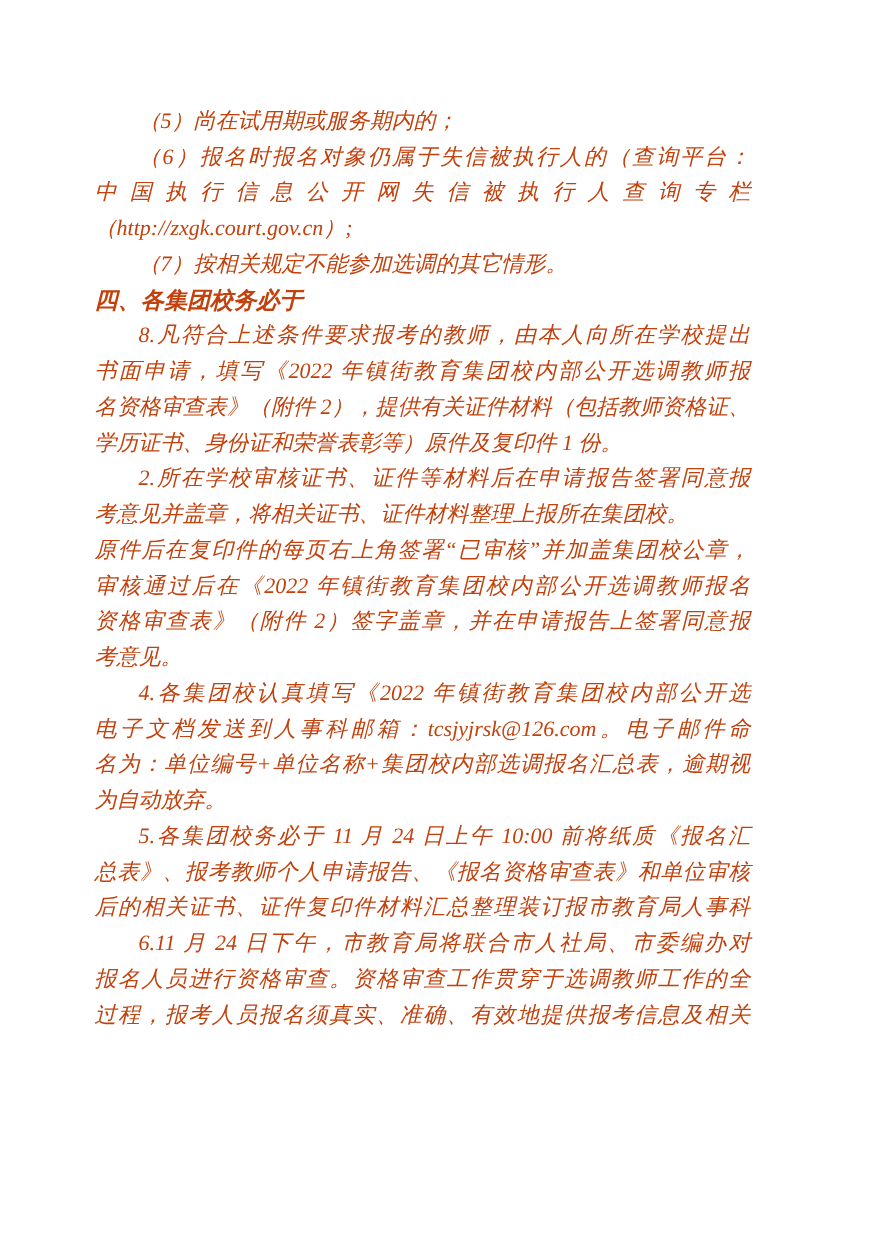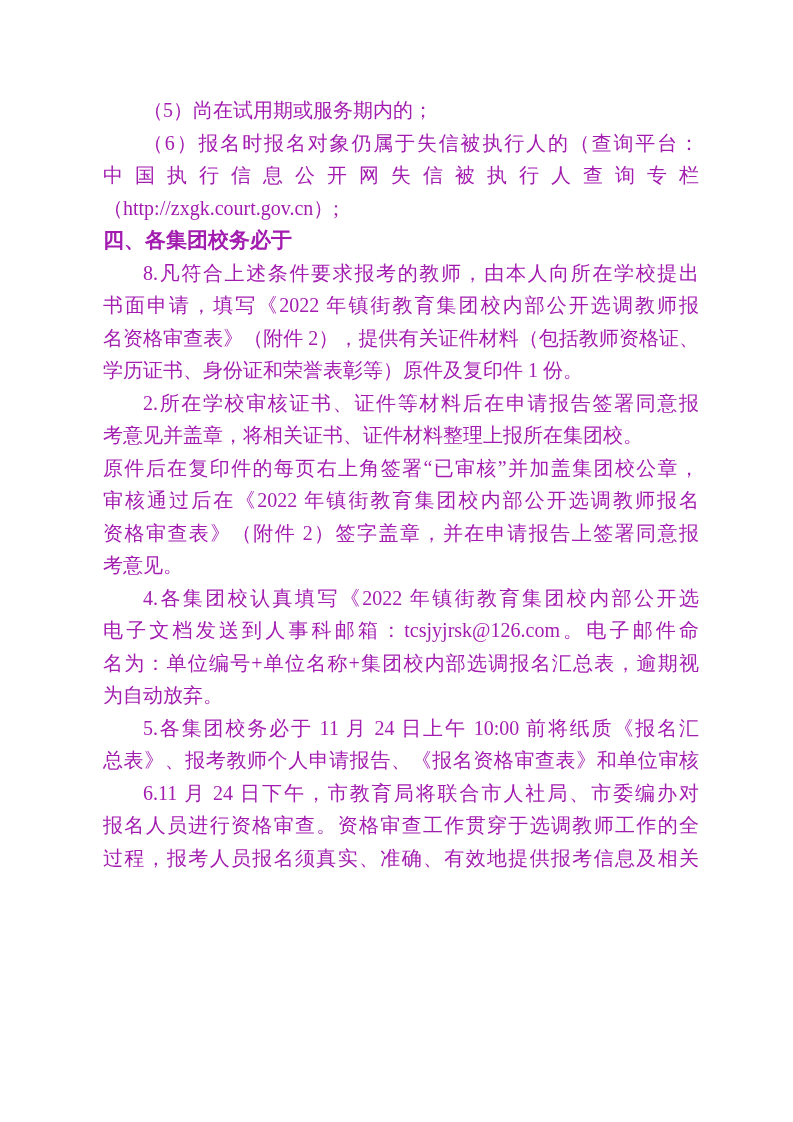--- a/index.html
+++ b/index.html
@@ -9,23 +9,24 @@
     font-family: "Liberation Serif", "DejaVu Serif", serif;
   }
   .page {
     position: relative;
     width: 793px; height: 1122px;
     background: #ffffff;
     overflow: hidden;
   }
   .text-block {
     position: absolute;
-    left: 103px; top: 94px;
+    left: 86px; top: 94px;
     width: 596px;
-    color: #a21caf;
+    color: #c2410c;
+    font-style: italic;
   }
   .ln {
     height: 32.5px;
     line-height: 32.5px;
     font-size: 20px;
     white-space: normal;
     overflow: visible;
   }
   .ln.ind { text-indent: 40px; }
   .ln.fill {
@@ -43,20 +44,21 @@
 
 <div class="page">
   <div class="text-block">
 
     <div class="ln ind">（5）尚在试用期或服务期内的；</div>
 
     <div class="ln ind fill">（6）报名时报名对象仍属于失信被执行人的（查询平台：</div>
     <div class="ln fill">中国执行信息公开网失信被执行人查询专栏</div>
     <div class="ln">（http://zxgk.court.gov.cn）;</div>
 
+    <div class="ln ind">（7）按相关规定不能参加选调的其它情形。</div>
 
     <div class="ln heading">四、各集团校务必于</div>
 
     <div class="ln ind fill">8.凡符合上述条件要求报考的教师，由本人向所在学校提出</div>
     <div class="ln fill">书面申请，填写《2022 年镇街教育集团校内部公开选调教师报</div>
     <div class="ln fill">名资格审查表》（附件 2），提供有关证件材料（包括教师资格证、</div>
     <div class="ln">学历证书、身份证和荣誉表彰等）原件及复印件 1 份。</div>
 
     <div class="ln ind fill">2.所在学校审核证书、证件等材料后在申请报告签署同意报</div>
     <div class="ln">考意见并盖章，将相关证书、证件材料整理上报所在集团校。</div>
@@ -66,19 +68,20 @@
     <div class="ln fill">资格审查表》（附件 2）签字盖章，并在申请报告上签署同意报</div>
     <div class="ln">考意见。</div>
 
     <div class="ln ind fill">4.各集团校认真填写《2022 年镇街教育集团校内部公开选</div>
     <div class="ln fill">电子文档发送到人事科邮箱：tcsjyjrsk@126.com。电子邮件命</div>
     <div class="ln fill">名为：单位编号+单位名称+集团校内部选调报名汇总表，逾期视</div>
     <div class="ln">为自动放弃。</div>
 
     <div class="ln ind fill">5.各集团校务必于 11 月 24 日上午 10:00 前将纸质《报名汇</div>
     <div class="ln fill">总表》、报考教师个人申请报告、《报名资格审查表》和单位审核</div>
+    <div class="ln fill">后的相关证书、证件复印件材料汇总整理装订报市教育局人事科</div>
 
     <div class="ln ind fill">6.11 月 24 日下午，市教育局将联合市人社局、市委编办对</div>
     <div class="ln fill">报名人员进行资格审查。资格审查工作贯穿于选调教师工作的全</div>
     <div class="ln fill">过程，报考人员报名须真实、准确、有效地提供报考信息及相关</div>
 
   </div>
 </div>
 
 </body></html>

